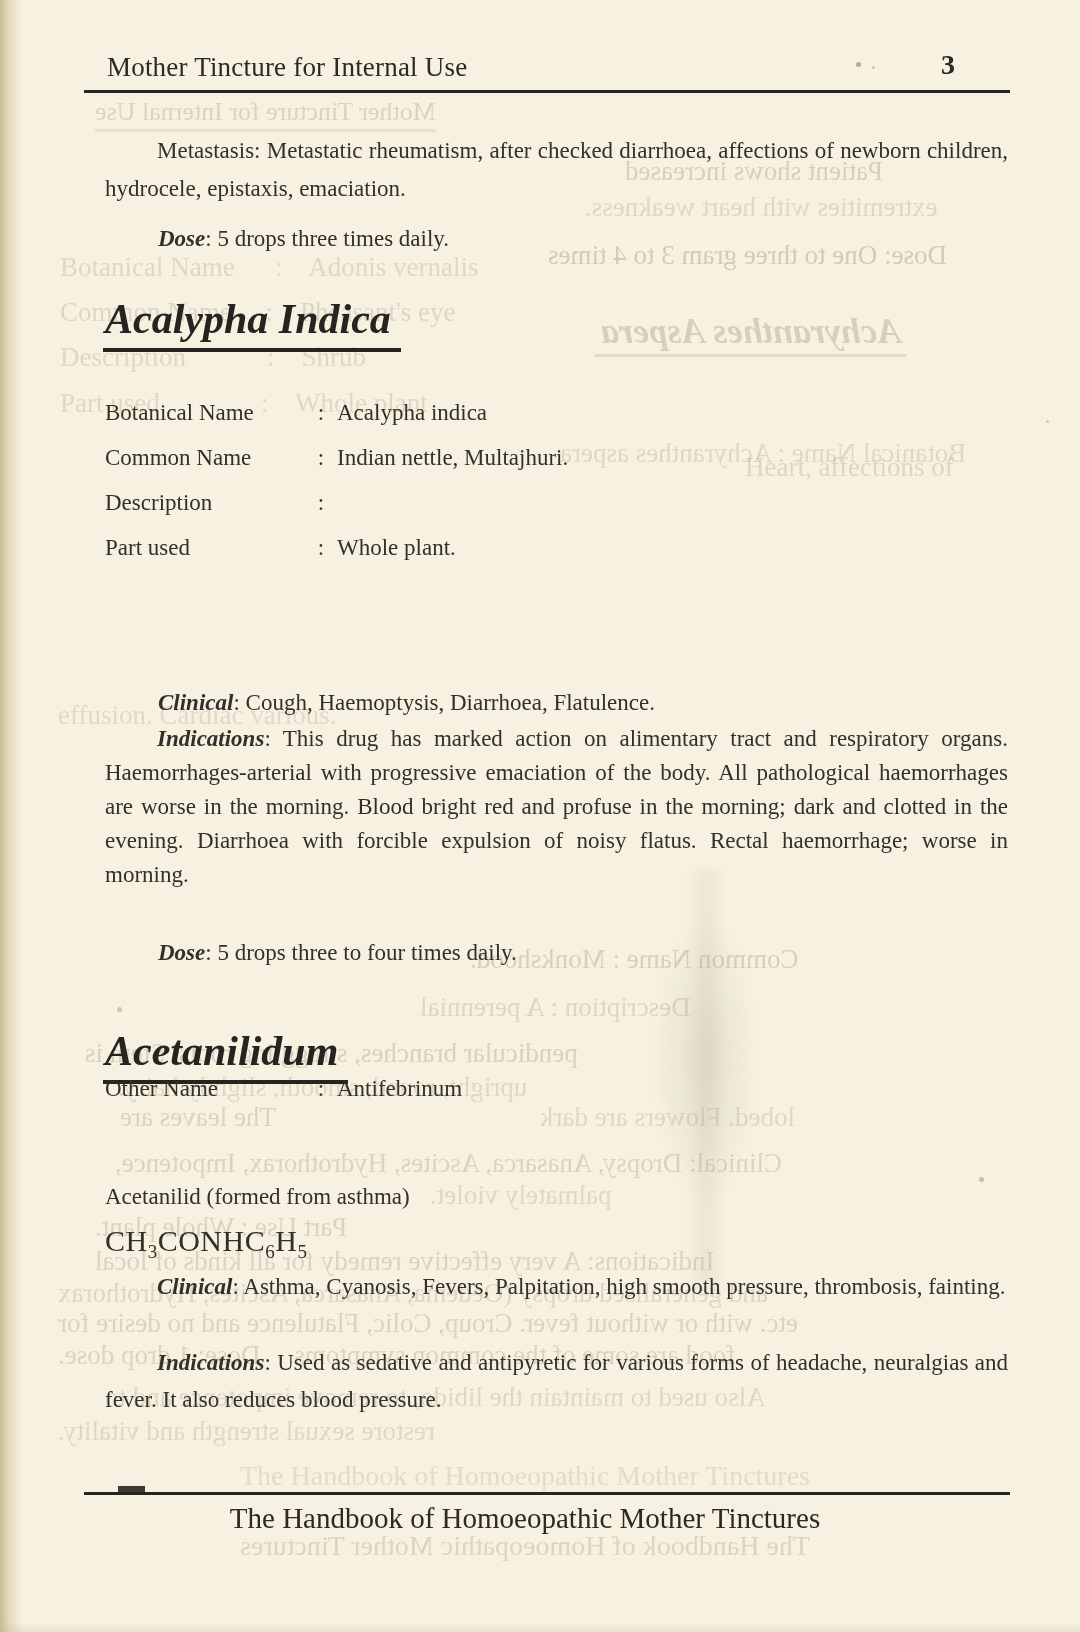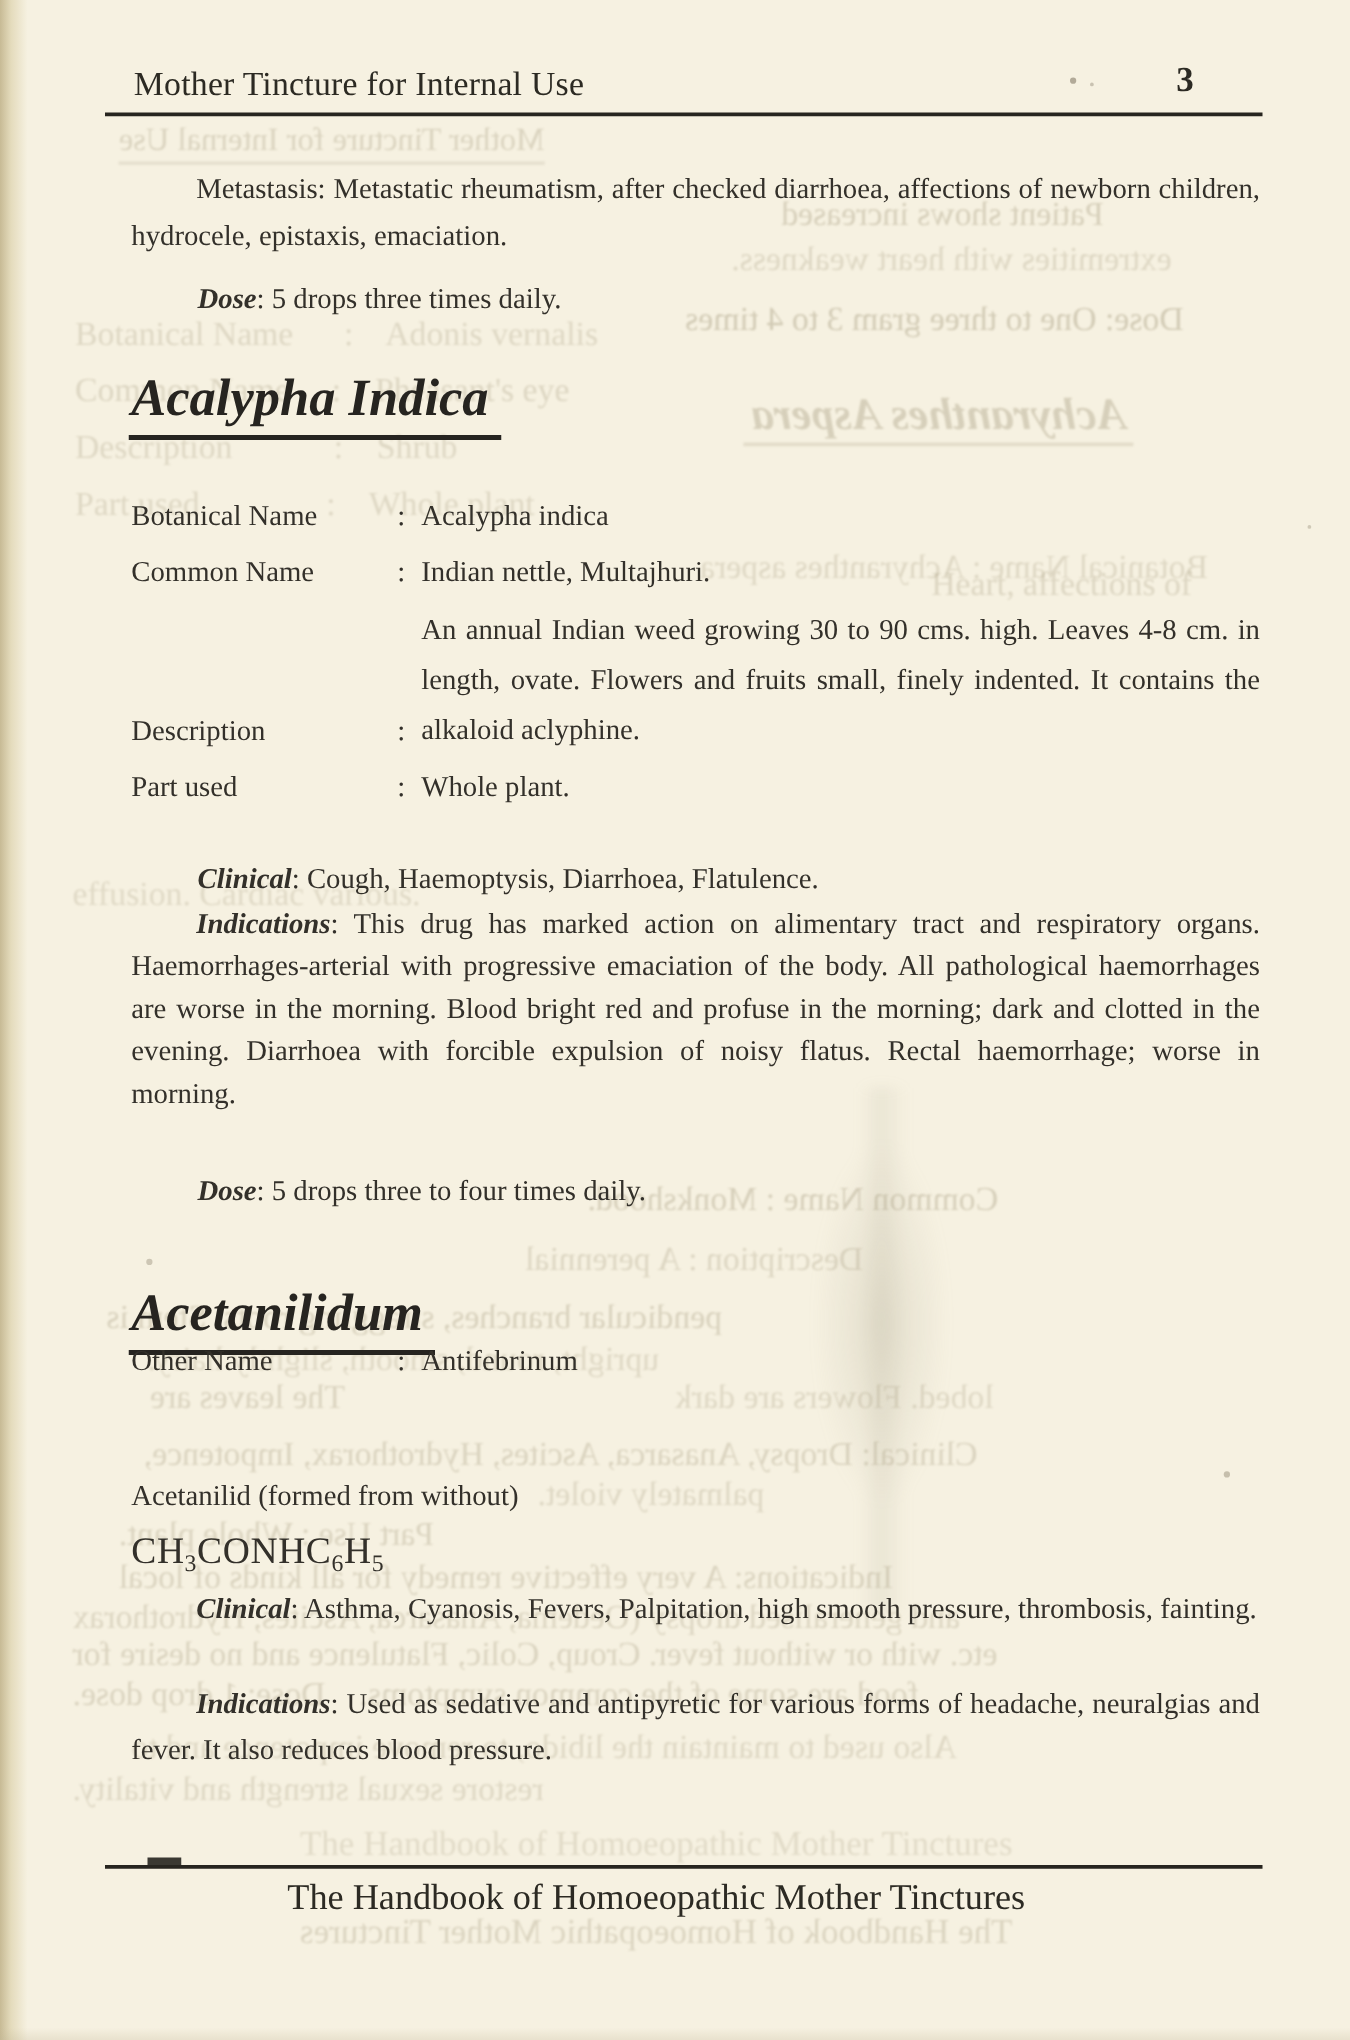--- a/index.html
+++ b/index.html
@@ -120,21 +120,20 @@
     <span class="fvalue">Acalypha indica</span>
   </div>
   <div class="fieldrow">
     <span class="flabel">Common Name</span>
     <span class="fcolon">:</span>
     <span class="fvalue">Indian nettle, Multajhuri.</span>
   </div>
   <div class="fieldrow">
     <span class="flabel">Description</span>
     <span class="fcolon">:</span>
-    <span class="fvalue desc-value">An annual Indian weed growing 30 to 90 cms. high. Leaves 4-8 cm. in length, ovate. Flowers and fruits small, finely indented. It contains the alkaloid aclyphine.</span>
   </div>
   <div class="fieldrow" style="margin-top:3px;">
     <span class="flabel">Part used</span>
     <span class="fcolon">:</span>
     <span class="fvalue">Whole plant.</span>
   </div>
 </div>
 
 <p class="abs main-col body-text lead-indent" style="top:684px;margin:0;">
   <span class="bi">Clinical</span><span>: Cough, Haemoptysis, Diarrhoea, Flatulence.</span>
@@ -153,21 +152,21 @@
 </div>
 
 <div class="abs main-col body-text" style="top:1070px;">
   <div class="fieldrow">
     <span class="flabel">Other Name</span>
     <span class="fcolon">:</span>
     <span class="fvalue">Antifebrinum</span>
   </div>
 </div>
 
-<p class="abs main-col body-text" style="top:1178px;margin:0;">Acetanilid (formed from without)</p>
+<p class="abs main-col body-text" style="top:1178px;margin:0;">Acetanilid (formed from asthma)</p>
 
 <p class="abs main-col body-text formula" style="top:1222px;margin:0;">
   <span>CH</span><sub>3</sub><span>CONHC</span><sub>6</sub><span>H</span><sub>5</sub>
 </p>
 
 <p class="abs main-col body-text justify" style="top:1268px;margin:0;text-indent:52px;line-height:37px;">
   <span class="bi">Clinical</span><span>: Asthma, Cyanosis, Fevers, Palpitation, high smooth pressure, thrombosis, fainting.</span>
 </p>
 
 <p class="abs main-col body-text justify" style="top:1344px;margin:0;text-indent:52px;line-height:37px;">

